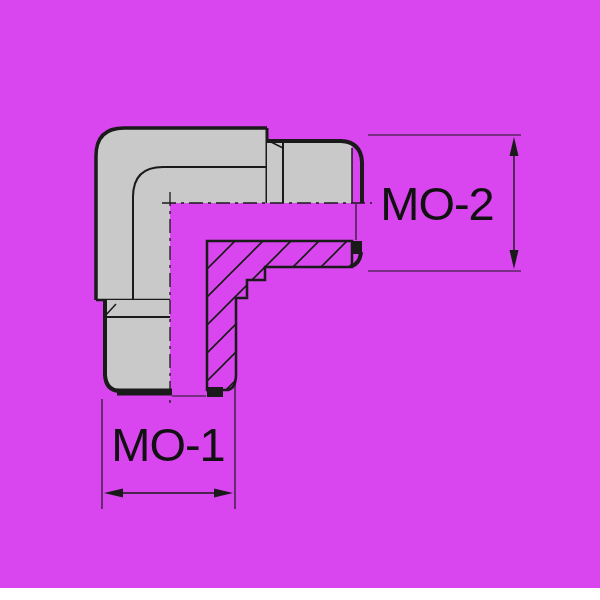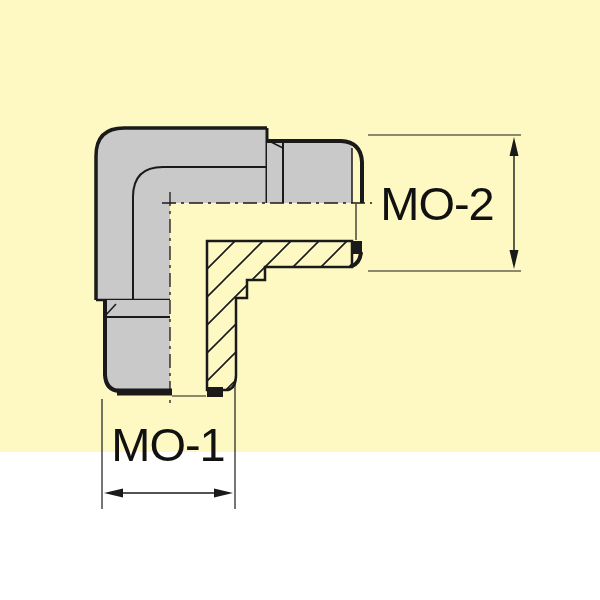--- a/index.html
+++ b/index.html
@@ -7,22 +7,22 @@
     padding: 0;
     background: #ffffff;
     width: 600px;
     height: 600px;
     overflow: hidden;
     font-family: "Liberation Sans", sans-serif;
   }
   .canvas {
     position: relative;
     width: 600px;
-    height: 452px;
-    background: #fef9c3;
+    height: 588px;
+    background: #d946ef;
   }
   svg { display: block; }
   .dim-label {
     font-family: "Liberation Sans", sans-serif;
     font-size: 47px;
     letter-spacing: -1px;
     fill: #111111;
   }
 </style>
 </head>

